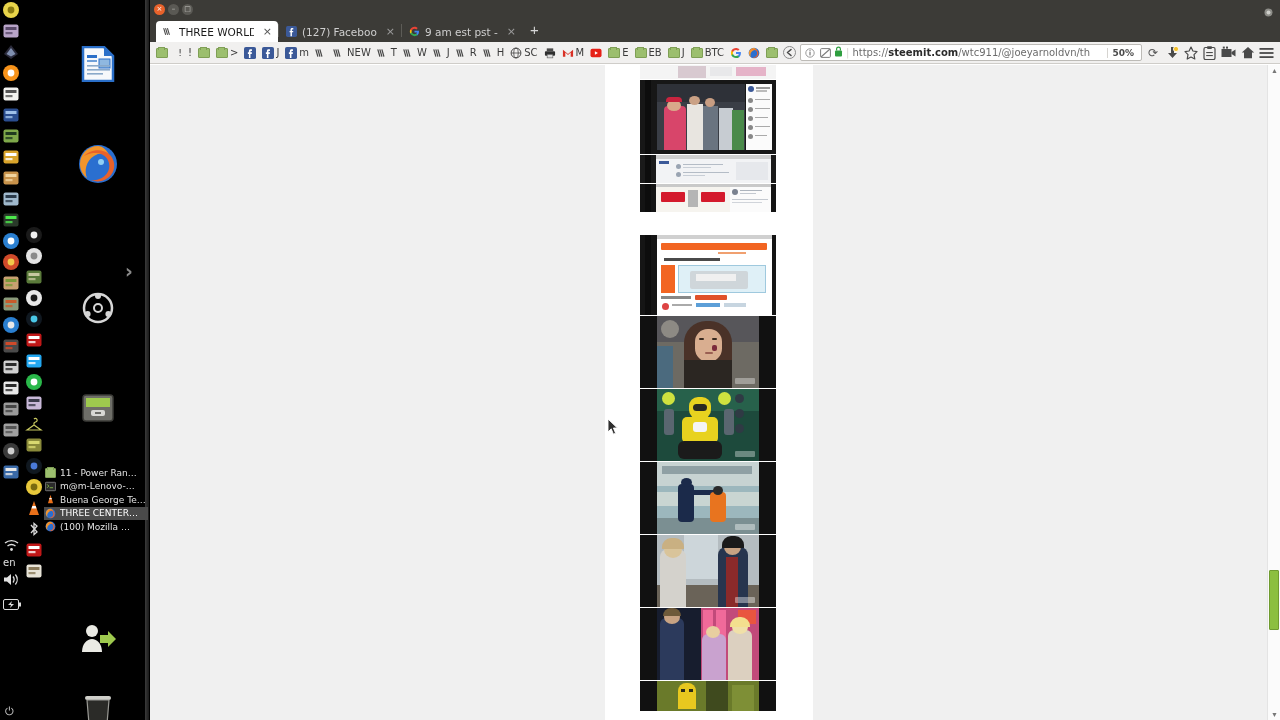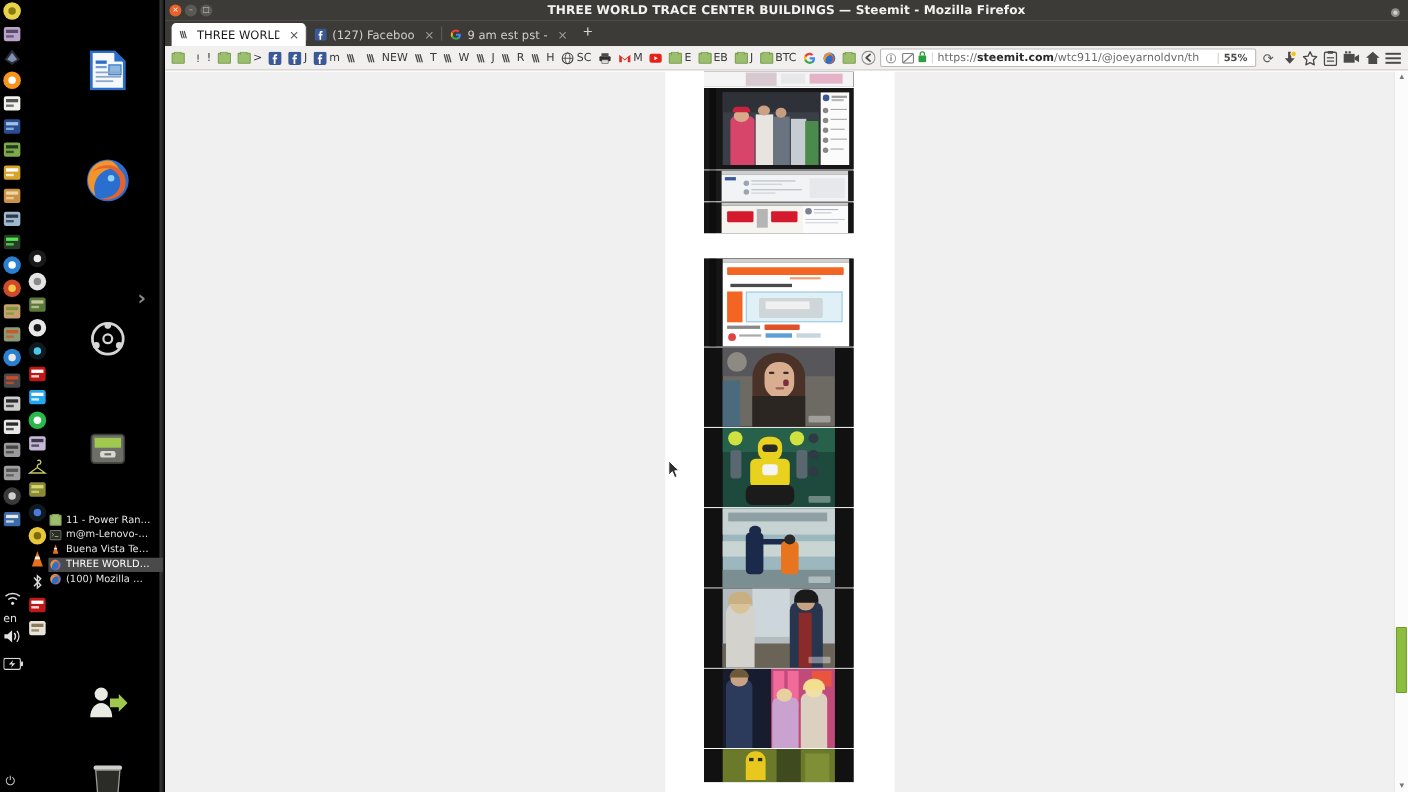--- a/index.html
+++ b/index.html
@@ -495,34 +495,34 @@
         </div>
         <div class="winrow">
           <span class="wicon">
             <span class="favi" style="width: 11px; height: 11px;">
               <svg width="11" height="11" viewBox="0 0 13 13">
                 <path d="M6.5 1 L9.5 11 H3.5z" fill="#e8701a"></path>
                 <path d="M5.3 4.6 h2.4 l.5 1.6 H4.8z" fill="#f6f6f6"></path>
               </svg>
             </span>
           </span>
-          <span class="wlabel">Buena Vista Te…</span>
+          <span class="wlabel">Buena George Te…</span>
         </div>
         <div class="winrow active">
           <span class="wicon">
             <span class="favi" style="width: 11px; height: 11px;">
               <svg width="11" height="11" viewBox="0 0 13 13">
                 <circle cx="6.5" cy="6.5" r="5.8" fill="#2a6fd0"></circle>
                 <path d="M6.5 1 C3.5 1 1 3.4 1 6.5c0 1.8.9 3.4 2.2 4.4C2 8.6 2.8 5.6 5.2 4.1c1.9-1.2 3.8-1 5 .3C9.3 2.4 8 1 6.5 1z" fill="#f2952c"></path>
                 <path d="M2 4.4 C4 2 7.9 1.7 10 3.8c1.6 1.5 1.9 4.2.3 6.1-1.5 1.8-4 2.4-6 1.5 2.7.3 4.9-1.2 5.5-3.4.6-2.4-1.2-4.9-4-4.9-1.8 0-3.3.6-3.8 1.3z" fill="#e8622b"></path>
                 <circle cx="7.4" cy="5.8" r="1.9" fill="#2a6fd0"></circle>
               </svg>
             </span>
           </span>
-          <span class="wlabel">THREE WORLD…</span>
+          <span class="wlabel">THREE CENTER…</span>
         </div>
         <div class="winrow">
           <span class="wicon">
             <span class="favi" style="width: 11px; height: 11px;">
               <svg width="11" height="11" viewBox="0 0 13 13">
                 <circle cx="6.5" cy="6.5" r="5.8" fill="#2a6fd0"></circle>
                 <path d="M6.5 1 C3.5 1 1 3.4 1 6.5c0 1.8.9 3.4 2.2 4.4C2 8.6 2.8 5.6 5.2 4.1c1.9-1.2 3.8-1 5 .3C9.3 2.4 8 1 6.5 1z" fill="#f2952c"></path>
                 <path d="M2 4.4 C4 2 7.9 1.7 10 3.8c1.6 1.5 1.9 4.2.3 6.1-1.5 1.8-4 2.4-6 1.5 2.7.3 4.9-1.2 5.5-3.4.6-2.4-1.2-4.9-4-4.9-1.8 0-3.3.6-3.8 1.3z" fill="#e8622b"></path>
                 <circle cx="7.4" cy="5.8" r="1.9" fill="#2a6fd0"></circle>
               </svg>
@@ -561,21 +561,20 @@
   </div>
 
   <div class="ffwin">
 
     <div class="titlebar">
       <div class="wbtns">
         <div class="wb wb-close">×</div>
         <div class="wb wb-min">–</div>
         <div class="wb wb-max">□</div>
       </div>
-      <div class="wtitle">THREE WORLD TRACE CENTER BUILDINGS — Steemit - Mozilla Firefox</div>
       <div class="tray-right">
         <svg width="11" height="11" viewBox="0 0 11 11">
             <circle cx="5.5" cy="5.5" r="4" fill="#8d8d88"></circle>
             <circle cx="5.5" cy="5.5" r="2" fill="#cfcfca"></circle>
           </svg>
       </div>
     </div>
 
     <div class="tabstrip" id="tabstrip">
         <div class="tab active" style="width: 122px;">
@@ -879,21 +878,21 @@
               </svg>
           </span>
           <span class="lock">
             <svg width="9" height="11" viewBox="0 0 9 11">
                 <rect x="1" y="4.5" width="7" height="6" rx="1" fill="#2e9e3f"></rect>
                 <path d="M2.6 4.5 V3 a1.9 1.9 0 0 1 3.8 0 v1.5" stroke="#2e9e3f" stroke-width="1.2" fill="none"></path>
               </svg>
           </span>
           <span style="color:#d6d4d0;">|</span>
           <span class="urltext"><span>https://</span><b>steemit.com</b><span>/wtc911/@joeyarnoldvn/th</span></span>
-          <span class="zoombadge">55%</span>
+          <span class="zoombadge">50%</span>
         </div>
         <div class="navbtn">⟳</div>
 
         <div class="tbicon">
           <svg width="14" height="14" viewBox="0 0 14 14">
               <path d="M6 1 h3 v6 h3 l-4.5 5 L3 7 h3z" fill="#4a4a4a"></path>
               <circle cx="11" cy="3" r="2.6" fill="#f5c22b" stroke="#fff" stroke-width="0.8"></circle>
             </svg>
         </div>
         <div class="tbicon">

